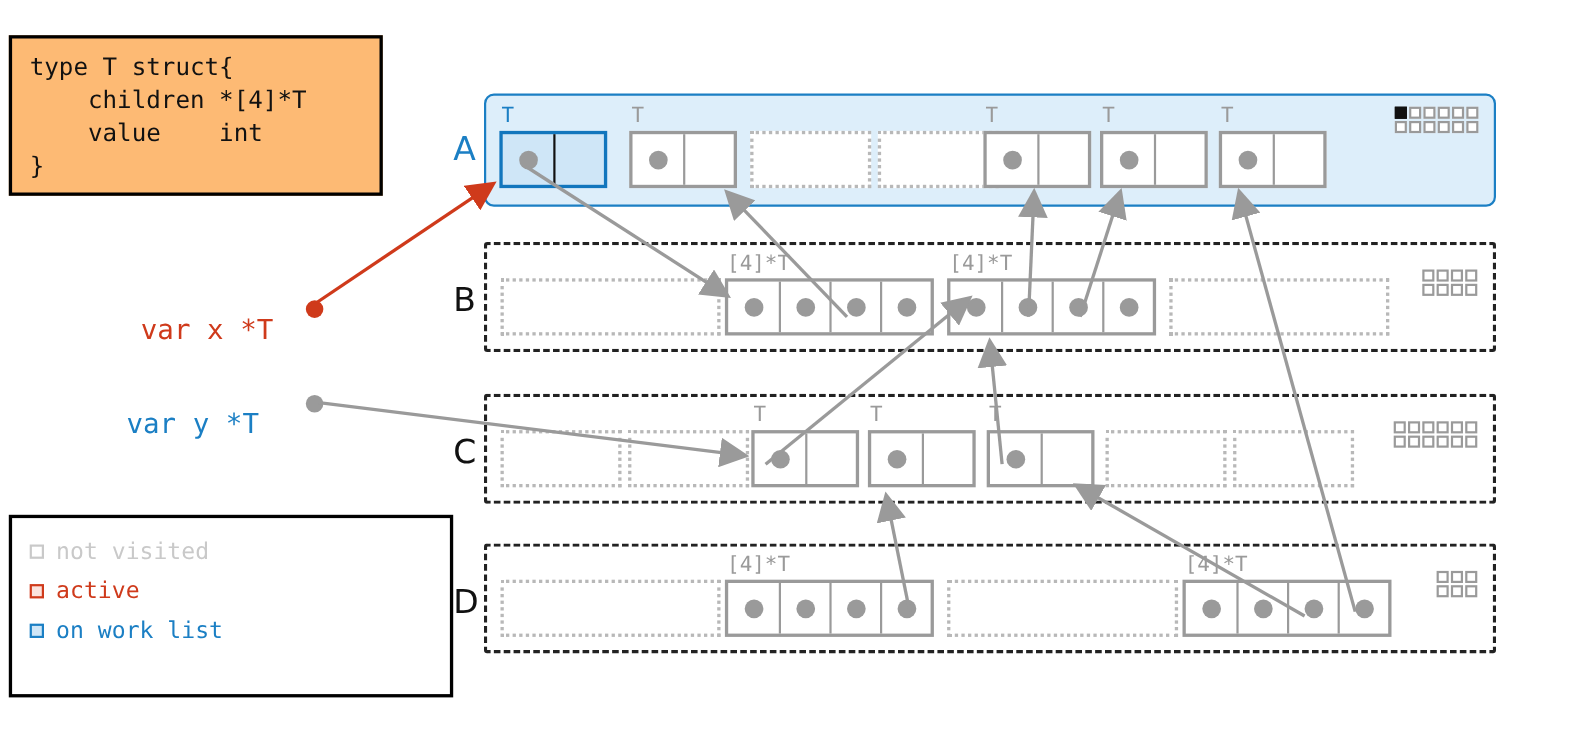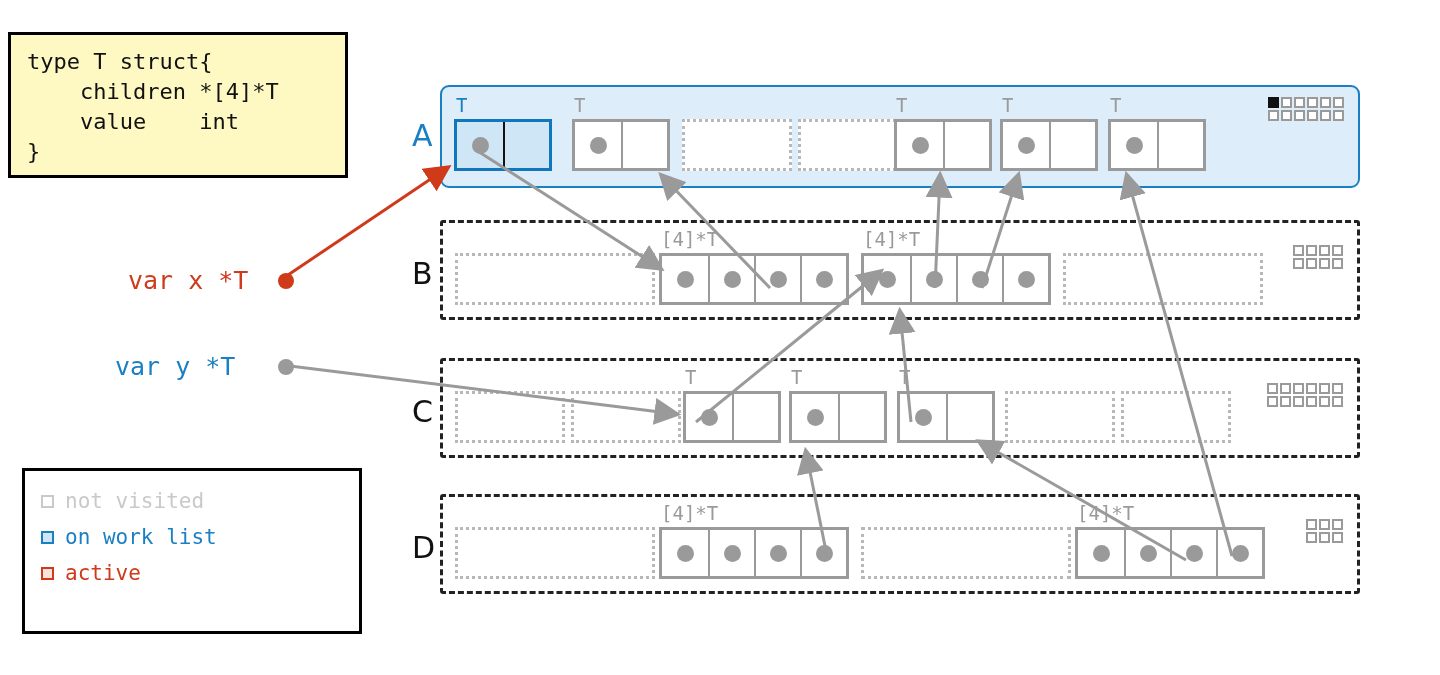--- a/index.html
+++ b/index.html
@@ -2,34 +2,34 @@
 <html><head>
 <meta charset="utf-8">
 <style>
   html,body{margin:0;padding:0;background:#ffffff;}
   body{width:1440px;height:675px;position:relative;overflow:hidden;
        font-family:"DejaVu Sans Mono","Liberation Mono",monospace;}
 
   .abs{position:absolute;}
 
   
-  #code-box{left:8px;top:32px;width:340px;height:146px;border:3px solid #000;background:#fef9c3;
+  #code-box{left:8px;top:32px;width:340px;height:146px;border:3px solid #000;background:#fdba74;
             box-sizing:border-box;}
   #code-box pre{margin:0;padding:12px 0 0 16px;font-family:"DejaVu Sans Mono","Liberation Mono",monospace;
                 font-size:22px;line-height:30px;color:#111;white-space:pre;}
 
   
-  #legend-box{left:22px;top:468px;width:340px;height:166px;border:3px solid #000;background:#fff;
+  #legend-box{left:8px;top:468px;width:404px;height:166px;border:3px solid #000;background:#fff;
               box-sizing:border-box;padding:12px 0 0 16px;}
   .legend-row{display:flex;align-items:center;height:36px;font-size:21px;
               font-family:"DejaVu Sans Mono","Liberation Mono",monospace;}
   .legend-swatch{width:13px;height:13px;box-sizing:border-box;border:2px solid #999;margin-right:11px;flex:none;}
 
   
-  .varlabel{font-family:"DejaVu Sans Mono","Liberation Mono",monospace;font-size:25px;white-space:nowrap;}
+  .varlabel{font-family:"DejaVu Sans Mono","Liberation Mono",monospace;font-size:25px;white-space:nowrap;margin-top:19px;}
   #var-x{left:128px;top:266px;color:#cf3a1b;}
   #var-y{left:115px;top:352px;color:#1b7fc4;}
   .vardot{width:16px;height:16px;border-radius:50%;}
 
   
   .rowlabel{font-family:"DejaVu Sans","Liberation Sans",sans-serif;font-size:30px;color:#111;}
   #label-a{left:412px;top:118px;color:#1b7fc4;}
   #label-b{left:412px;top:256px;}
   #label-c{left:412px;top:394px;}
   #label-d{left:412px;top:530px;}
@@ -80,26 +80,26 @@
     value    int
 }</pre>
 </div>
 
 <div class="abs" id="legend-box">
   <div class="legend-row">
     <span class="legend-swatch" style="border-color:#c9c9c9;background:#ffffff;"></span>
     <span style="color:#c9c9c9;">not visited</span>
   </div>
   <div class="legend-row">
+    <span class="legend-swatch" style="border-color:#cf3a1b;background:#fbe3dd;"></span>
+    <span style="color:#cf3a1b;">active</span>
+  </div>
+  <div class="legend-row">
     <span class="legend-swatch" style="border-color:#1b7fc4;background:#cfe6f7;"></span>
     <span style="color:#1b7fc4;">on work list</span>
-  </div>
-  <div class="legend-row">
-    <span class="legend-swatch" style="border-color:#cf3a1b;background:#fbe3dd;"></span>
-    <span style="color:#cf3a1b;">active</span>
   </div>
 </div>
 
 <div class="abs varlabel" id="var-x">
   <span>var x *T</span>
 </div>
 <div class="abs vardot" style="left:278px;top:273px;background:#cf3a1b;"></div>
 
 <div class="abs varlabel" id="var-y">
   <span>var y *T</span>

